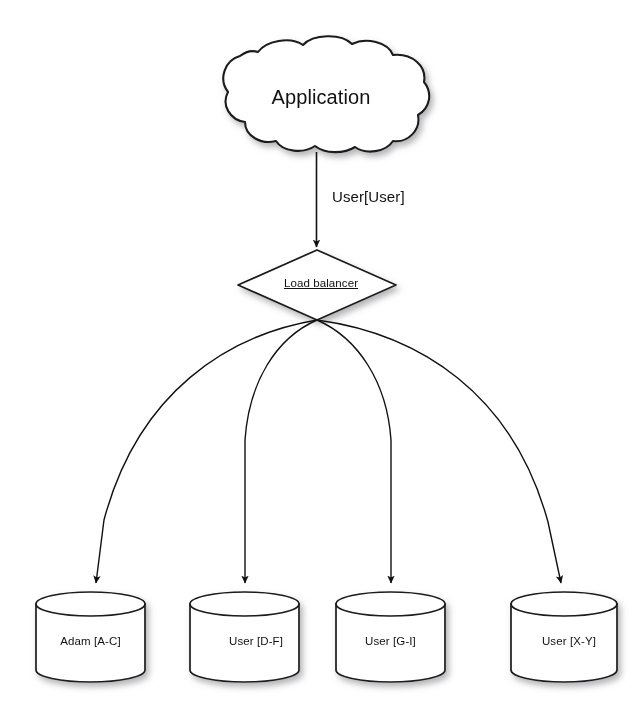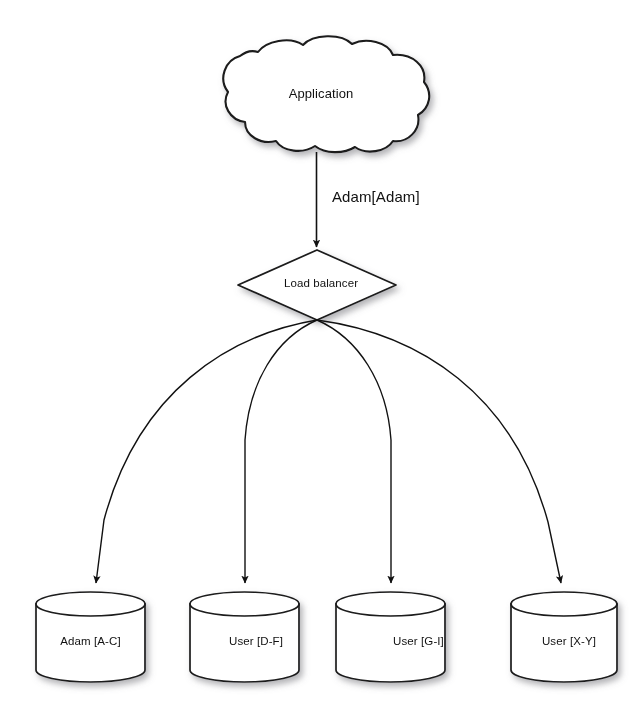--- a/index.html
+++ b/index.html
@@ -28,36 +28,37 @@
     height: 728px;
   }
   .node-label {
     position: absolute;
     white-space: nowrap;
     text-align: center;
     color: #111111;
     letter-spacing: 0.1px;
   }
   .label-app {
-    font-size: 13px;
+    font-size: 20px;
     left: 0;
     width: 642px;
     top: 86px;
   }
   .label-edge-top {
     font-size: 15px;
     left: 332px;
     top: 188px;
     text-align: left;
   }
   .label-lb {
     font-size: 11.5px;
     left: 0;
     width: 642px;
     top: 277px;
+    text-decoration: underline;
   }
   .label-db {
     font-size: 11.5px;
     top: 635px;
     text-align: center;
   }
 </style>
 </head>
 <body>
 
@@ -125,25 +126,25 @@
     </g>
 
     <g filter="url(#softshadow)">
       <path d="M 511 604 L 511 670 A 53 12 0 0 0 617 670 L 617 604 Z" fill="#ffffff" stroke="#1a1a1a" stroke-width="1.7"></path>
       <ellipse cx="564" cy="604" rx="53" ry="12" fill="#ffffff" stroke="#1a1a1a" stroke-width="1.7"></ellipse>
     </g>
   </svg>
 
   <div class="node-label label-app">Application</div>
 
-  <div class="node-label label-edge-top">Adam[Adam]</div>
+  <div class="node-label label-edge-top">User[User]</div>
 
   <div class="node-label label-lb">Load balancer</div>
 
   <div class="node-label label-db" style="left:36px; width:109px;">Adam [A-C]</div>
 
   <div class="node-label label-db" style="left:190px; width:132px;">User [D-F]</div>
 
-  <div class="node-label label-db" style="left:336px; width:109px;margin-left:28px;">User [G-I]</div>
+  <div class="node-label label-db" style="left:336px; width:109px;">User [G-I]</div>
 
   <div class="node-label label-db" style="left:511px; width:116px;">User [X-Y]</div>
 
 </div>
 
 </body></html>

